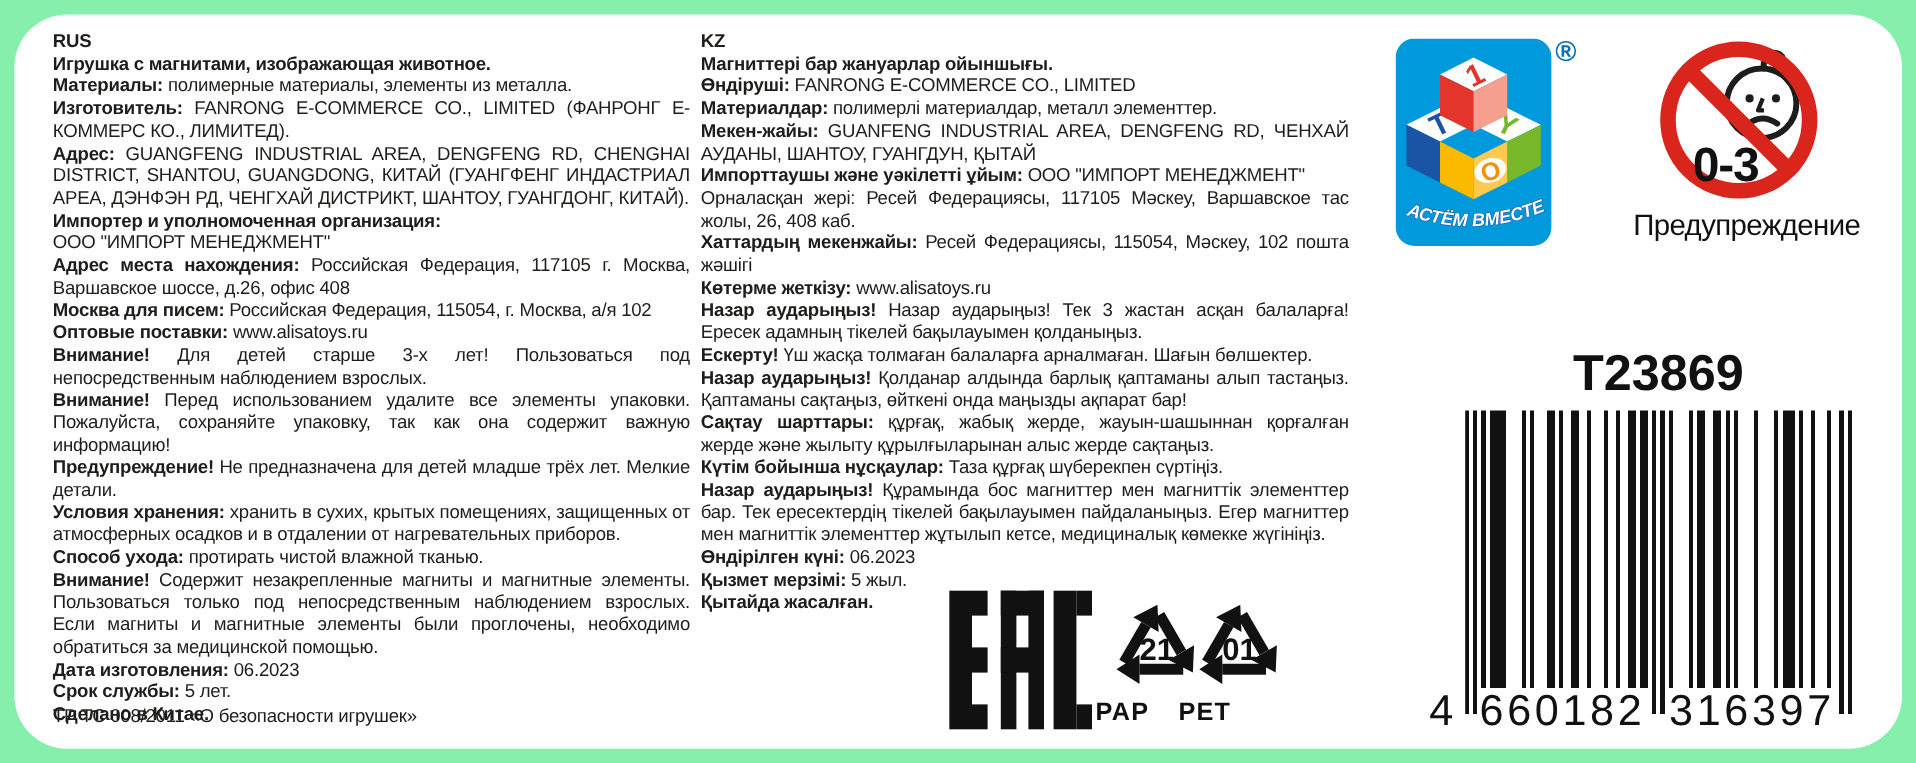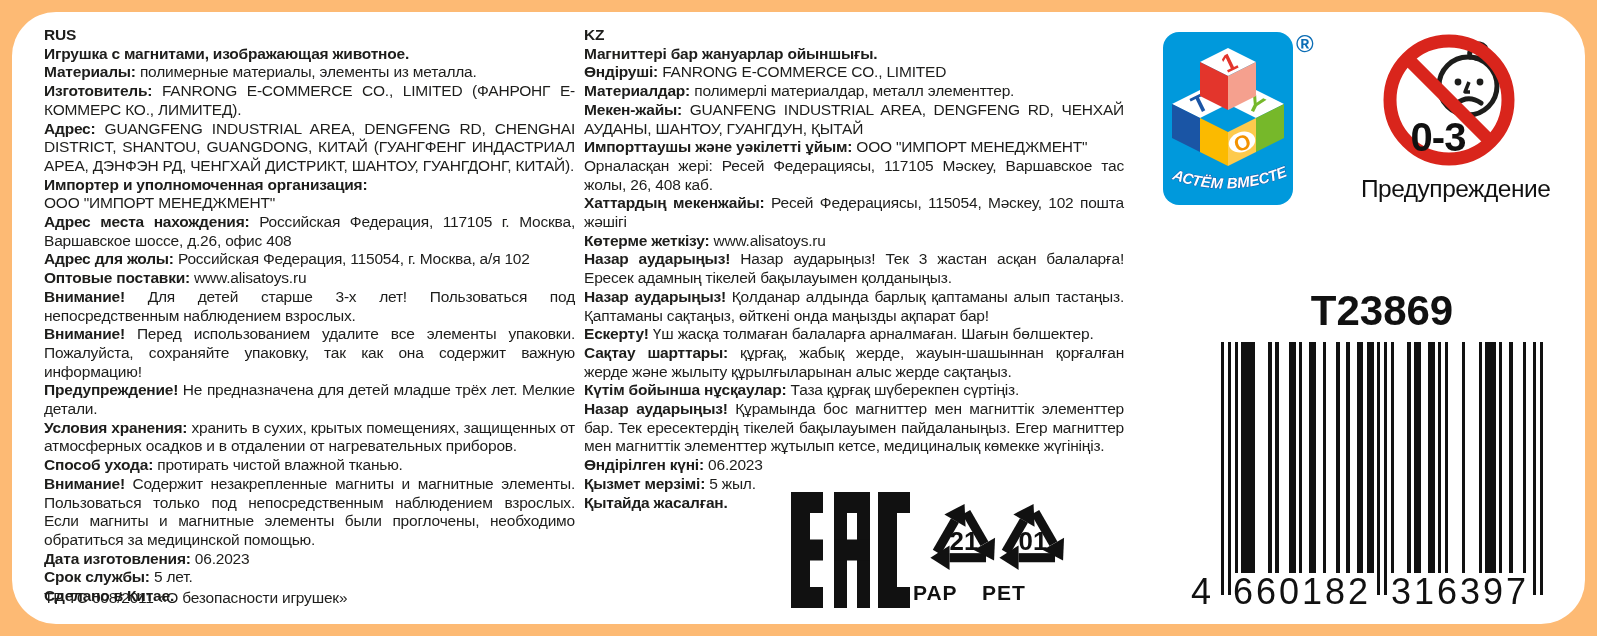--- a/index.html
+++ b/index.html
@@ -4,21 +4,21 @@
 <style>
   * { margin:0; padding:0; box-sizing:border-box; }
   html,body { width:1597px; height:636px; }
   body {
     font-family:"Liberation Sans", sans-serif;
     background:#55C6DB;
     color:#1d1d1b;
     position:relative;
     overflow:hidden;
   }
-  #label { position:absolute; inset:0; background:#fdba74; }
+  #label { position:absolute; inset:0; background:#86efac; }
   .card {
     position:absolute; left:12px; top:12px; right:12px; bottom:12px;
     background:#ffffff; border-radius:44px;
   }
   .text-col {
     position:absolute; top:26px;
     font-size:15.5px; line-height:18.7px; letter-spacing:-0.2px;
     text-align:justify; color:#1d1d1b;
   }
   #col-rus { left:44px;  width:531px; }
@@ -70,21 +70,21 @@
 
   <div class="text-col" id="col-rus">
     <div class="lang-header">RUS</div>
   <p class="para"><b>Игрушка с магнитами, изображающая животное.</b></p>
       <p class="para"><b>Материалы:</b> полимерные материалы, элементы из металла.</p>
       <p class="para"><b>Изготовитель:</b> FANRONG E-COMMERCE CO., LIMITED (ФАНРОНГ Е-КОММЕРС КО., ЛИМИТЕД).</p>
       <p class="para"><b>Адрес:</b> GUANGFENG INDUSTRIAL AREA, DENGFENG RD, CHENGHAI DISTRICT, SHANTOU, GUANGDONG, КИТАЙ (ГУАНГФЕНГ ИНДАСТРИАЛ АРЕА, ДЭНФЭН РД, ЧЕНГХАЙ ДИСТРИКТ, ШАНТОУ, ГУАНГДОНГ, КИТАЙ).</p>
       <p class="para"><b>Импортер и уполномоченная организация:</b></p>
       <p class="para">ООО "ИМПОРТ МЕНЕДЖМЕНТ"</p>
       <p class="para"><b>Адрес места нахождения:</b> Российская Федерация, 117105 г. Москва, Варшавское шоссе, д.26, офис 408</p>
-      <p class="para"><b>Адрес для жолы:</b> Российская Федерация, 115054, г. Москва, а/я 102</p>
+      <p class="para"><b>Москва для писем:</b> Российская Федерация, 115054, г. Москва, а/я 102</p>
       <p class="para"><b>Оптовые поставки:</b> www.alisatoys.ru</p>
       <p class="para"><b>Внимание!</b> Для детей старше 3-х лет! Пользоваться под непосредственным наблюдением взрослых.</p>
       <p class="para"><b>Внимание!</b> Перед использованием удалите все элементы упаковки. Пожалуйста, сохраняйте упаковку, так как она содержит важную информацию!</p>
       <p class="para"><b>Предупреждение!</b> Не предназначена для детей младше трёх лет. Мелкие детали.</p>
       <p class="para"><b>Условия хранения:</b> хранить в сухих, крытых помещениях, защищенных от атмосферных осадков и в отдалении от нагревательных приборов.</p>
       <p class="para"><b>Способ ухода:</b> протирать чистой влажной тканью.</p>
       <p class="para"><b>Внимание!</b> Содержит незакрепленные магниты и магнитные элементы. Пользоваться только под непосредственным наблюдением взрослых. Если магниты и магнитные элементы были проглочены, необходимо обратиться за медицинской помощью.</p>
       <p class="para"><b>Дата изготовления:</b> 06.2023</p>
       <p class="para"><b>Срок службы:</b> 5 лет.</p>
       <p class="para"><b>Сделано в Китае.</b></p>
@@ -94,22 +94,22 @@
     <div class="lang-header">KZ</div>
   <p class="para"><b>Магниттері бар жануарлар ойыншығы.</b></p>
       <p class="para"><b>Өндіруші:</b> FANRONG E-COMMERCE CO., LIMITED</p>
       <p class="para"><b>Материалдар:</b> полимерлі материалдар, металл элементтер.</p>
       <p class="para"><b>Мекен-жайы:</b> GUANFENG INDUSTRIAL AREA, DENGFENG RD, ЧЕНХАЙ АУДАНЫ, ШАНТОУ, ГУАНГДУН, ҚЫТАЙ</p>
       <p class="para"><b>Импорттаушы және уәкілетті ұйым:</b> ООО "ИМПОРТ МЕНЕДЖМЕНТ"</p>
       <p class="para">Орналасқан жері: Ресей Федерациясы, 117105 Мәскеу, Варшавское тас жолы, 26, 408 каб.</p>
       <p class="para"><b>Хаттардың мекенжайы:</b> Ресей Федерациясы, 115054, Мәскеу, 102 пошта жәшігі</p>
       <p class="para"><b>Көтерме жеткізу:</b> www.alisatoys.ru</p>
       <p class="para"><b>Назар аударыңыз!</b> Назар аударыңыз! Тек 3 жастан асқан балаларға! Ересек адамның тікелей бақылауымен қолданыңыз.</p>
+      <p class="para"><b>Ескерту!</b> Үш жасқа толмаған балаларға арналмаған. Шағын бөлшектер.</p>
       <p class="para"><b>Назар аударыңыз!</b> Қолданар алдында барлық қаптаманы алып тастаңыз. Қаптаманы сақтаңыз, өйткені онда маңызды ақпарат бар!</p>
-      <p class="para"><b>Ескерту!</b> Үш жасқа толмаған балаларға арналмаған. Шағын бөлшектер.</p>
       <p class="para"><b>Сақтау шарттары:</b> құрғақ, жабық жерде, жауын-шашыннан қорғалған жерде және жылыту құрылғыларынан алыс жерде сақтаңыз.</p>
       <p class="para"><b>Күтім бойынша нұсқаулар:</b> Таза құрғақ шүберекпен сүртіңіз.</p>
       <p class="para"><b>Назар аударыңыз!</b> Құрамында бос магниттер мен магниттік элементтер бар. Тек ересектердің тікелей бақылауымен пайдаланыңыз. Егер магниттер мен магниттік элементтер жұтылып кетсе, медициналық көмекке жүгініңіз.</p>
       <p class="para"><b>Өндірілген күні:</b> 06.2023</p>
       <p class="para"><b>Қызмет мерзімі:</b> 5 жыл.</p>
       <p class="para"><b>Қытайда жасалған.</b></p>
     </div>
 
   <div class="reg-footer">ТР ТС 008/2011 «О безопасности игрушек»</div>
 

